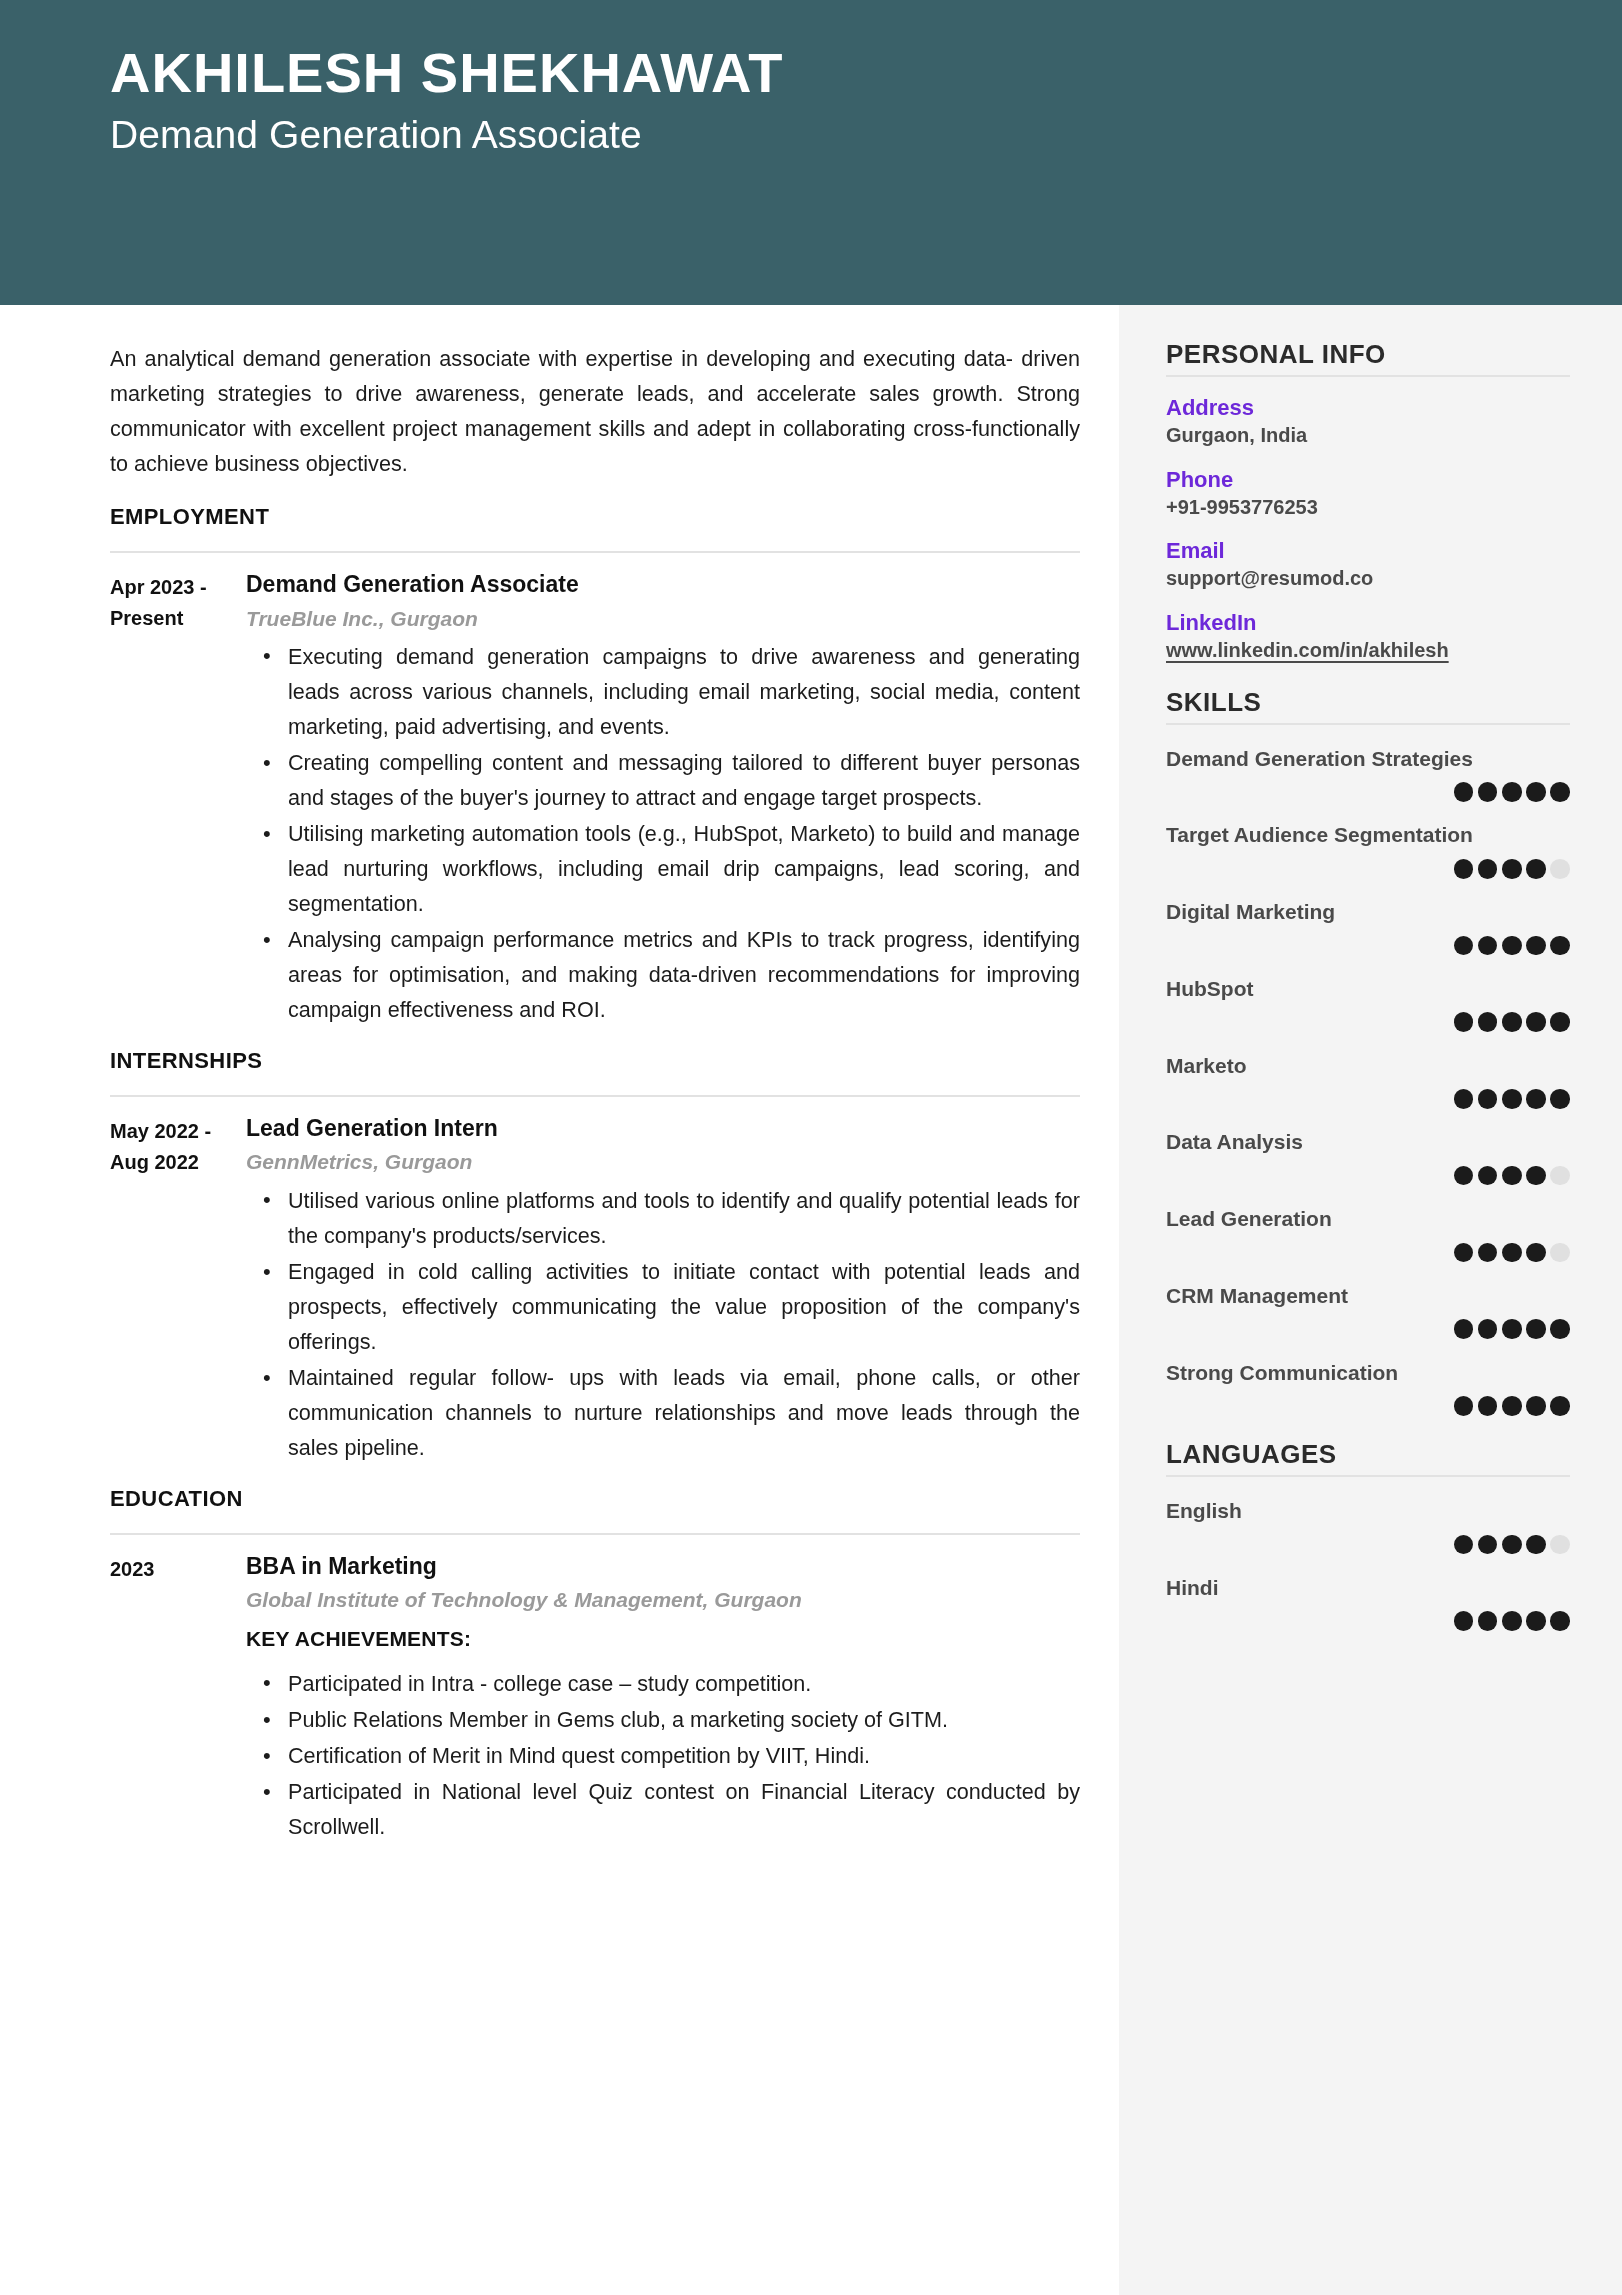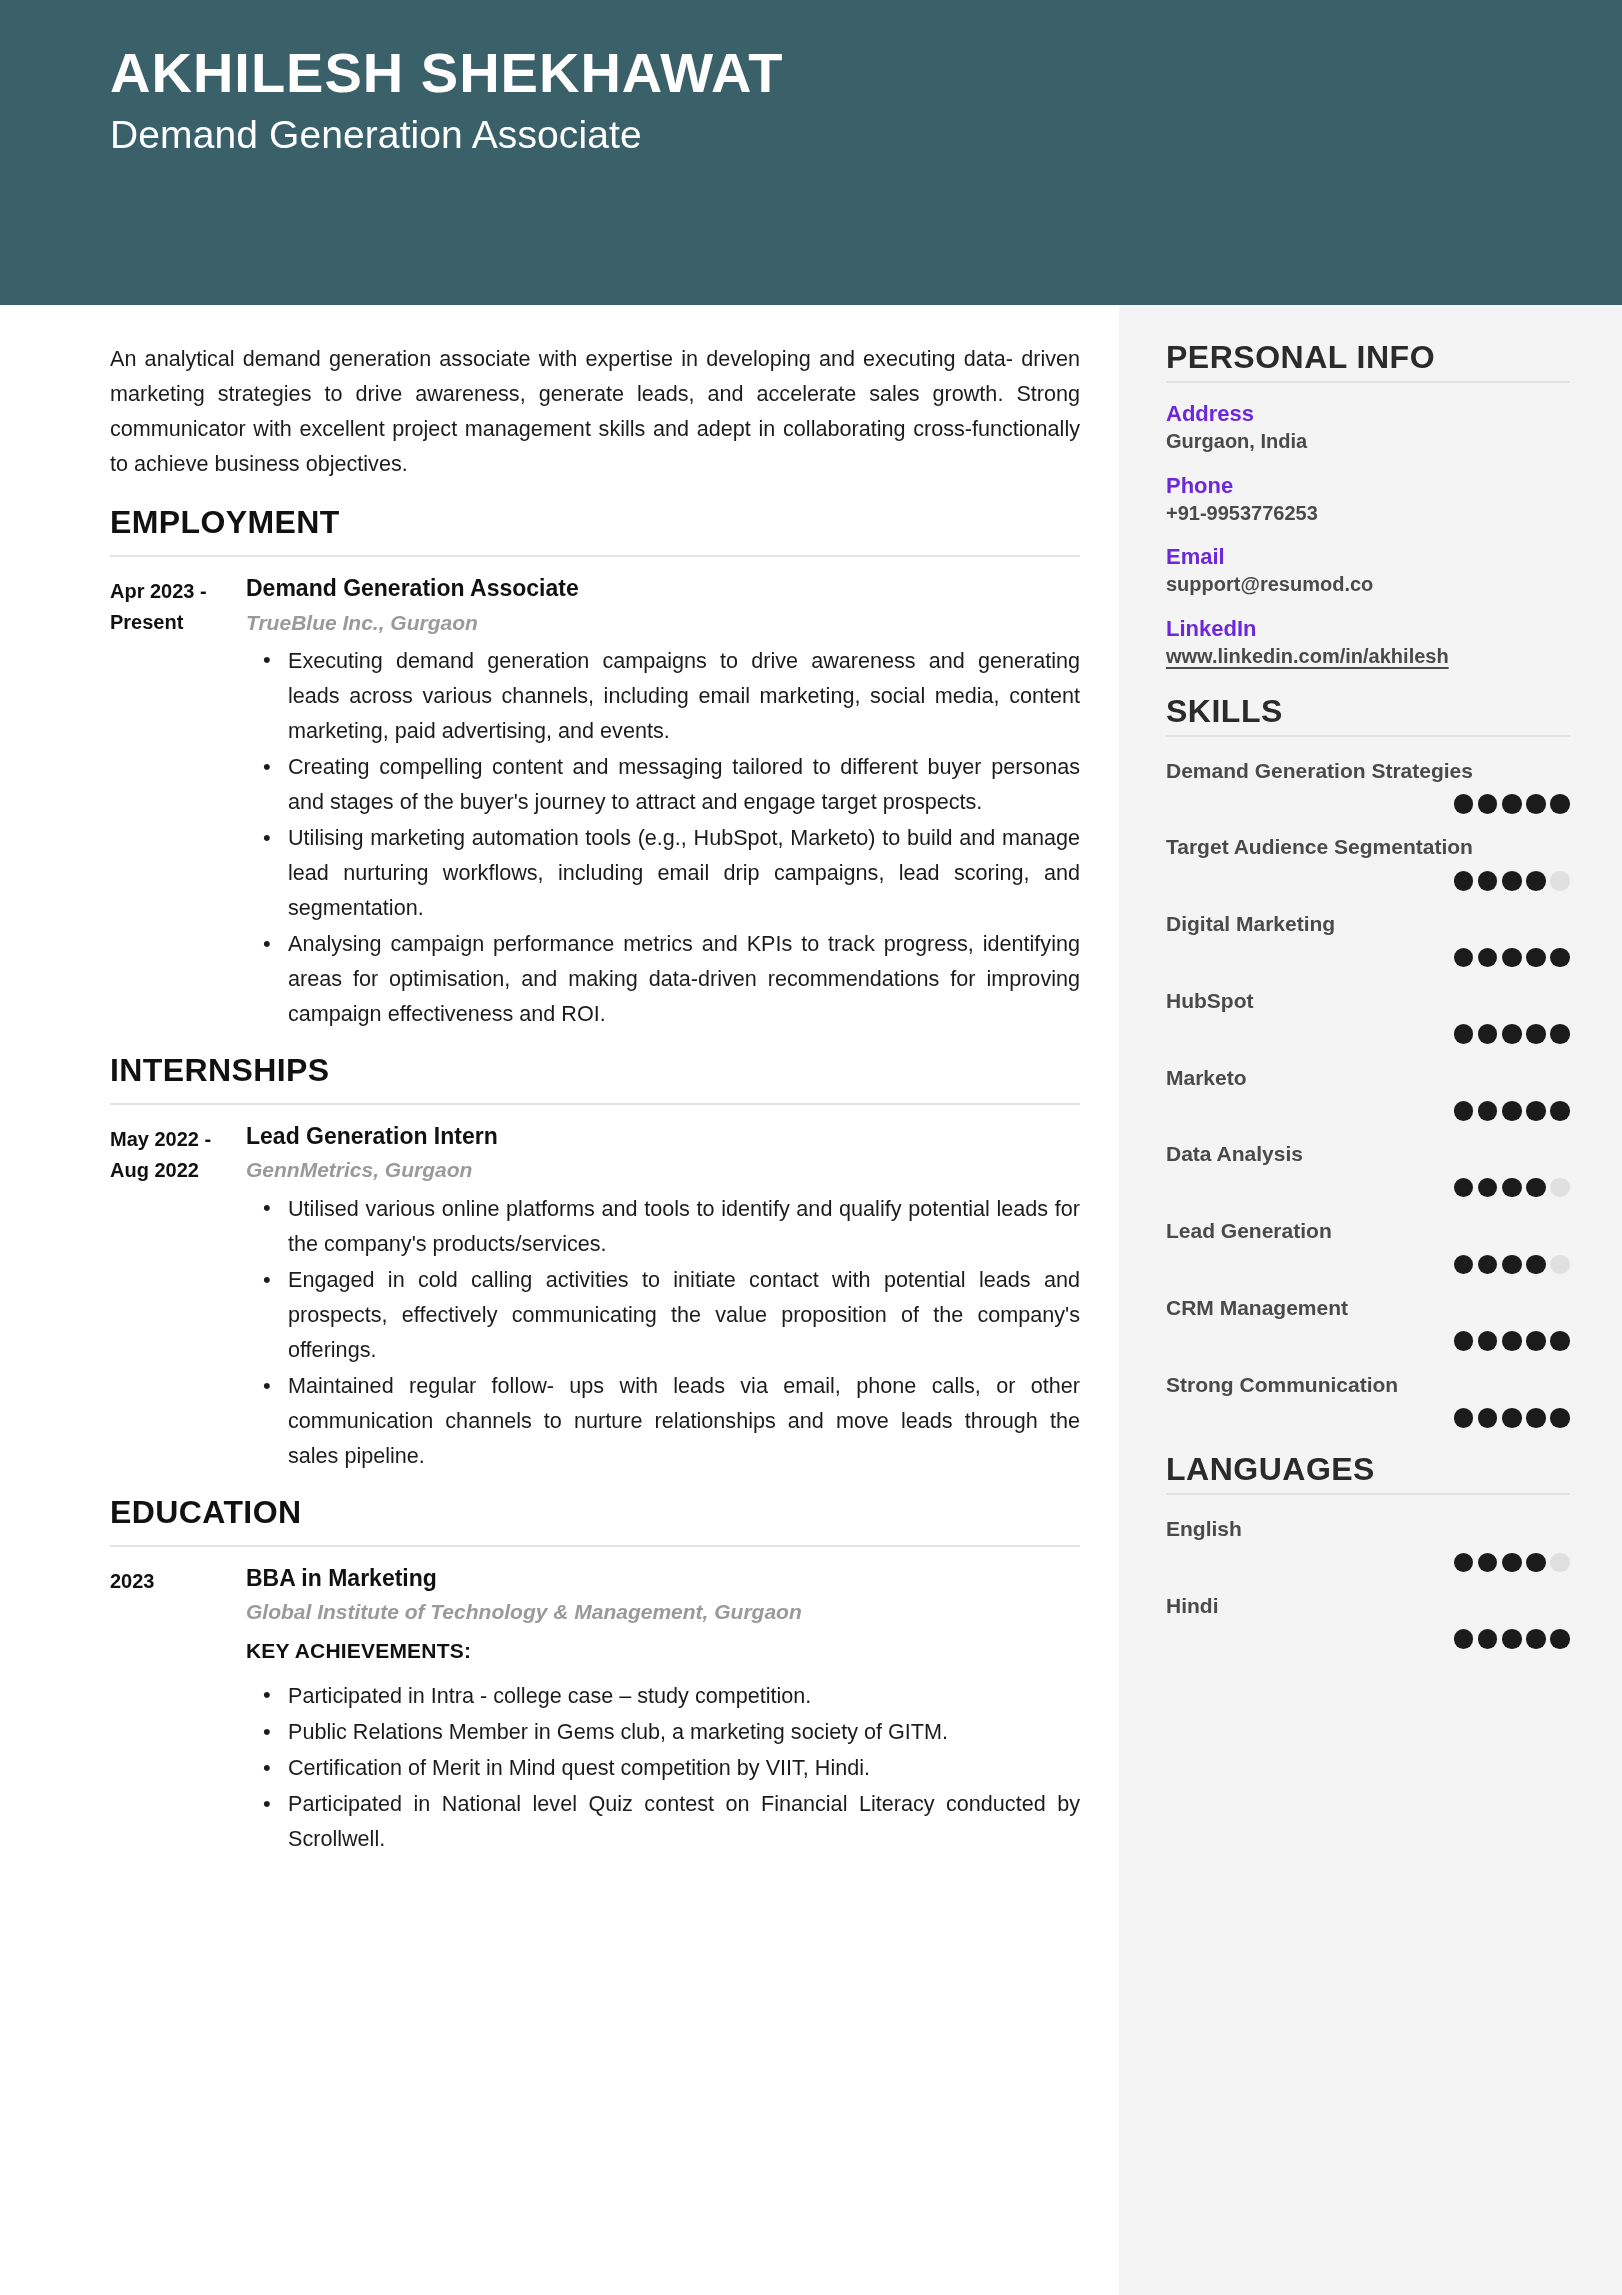--- a/index.html
+++ b/index.html
@@ -62,27 +62,27 @@
 
   
   .summary {
     font-size: 21.6px;
     line-height: 1.62;
     text-align: justify;
     color: #1c1c1c;
     margin: 0 0 22px 0;
   }
   .section-title {
-    font-size: 32px;
+    font-size: 22px;
     font-weight: 700;
     letter-spacing: 0.4px;
     color: #111111;
     text-transform: uppercase;
     margin: 18.3px 0 0 0;
-    padding-bottom: 14px;
+    padding-bottom: 21px;
     border-bottom: 2.6px solid #e2e2e2;
   }
   .entry {
     display: flex;
     margin-top: 17px;
   }
   .entry-dates {
     width: 136px;
     flex: 0 0 136px;
     font-size: 20px;
@@ -133,21 +133,21 @@
     position: absolute;
     left: -25px;
     top: -1.3px;
     font-size: 22px;
     color: #1c1c1c;
   }
   ul.bullets li.nojustify { text-align: left; }
 
   
   .side-title {
-    font-size: 32px;
+    font-size: 26px;
     font-weight: 700;
     letter-spacing: 0.5px;
     color: #2b2b2b;
     text-transform: uppercase;
     margin: 0;
     padding-bottom: 5.2px;
     border-bottom: 2.6px solid #e2e2e2;
   }
   .side-title.spaced { margin-top: 23.6px; }
   .info-block { margin-top: 17px; }

